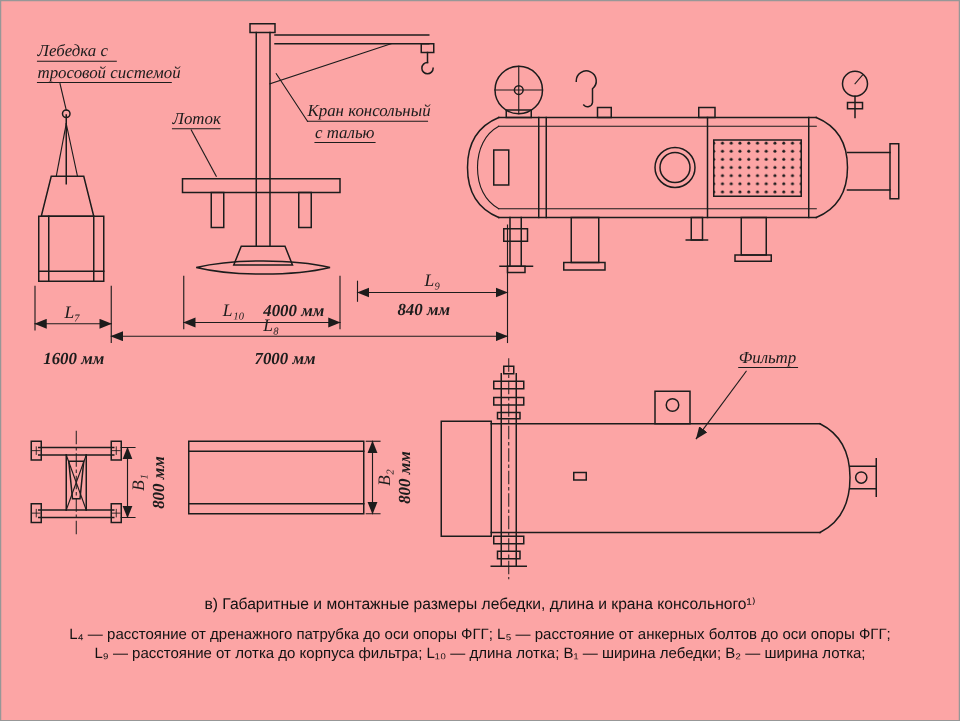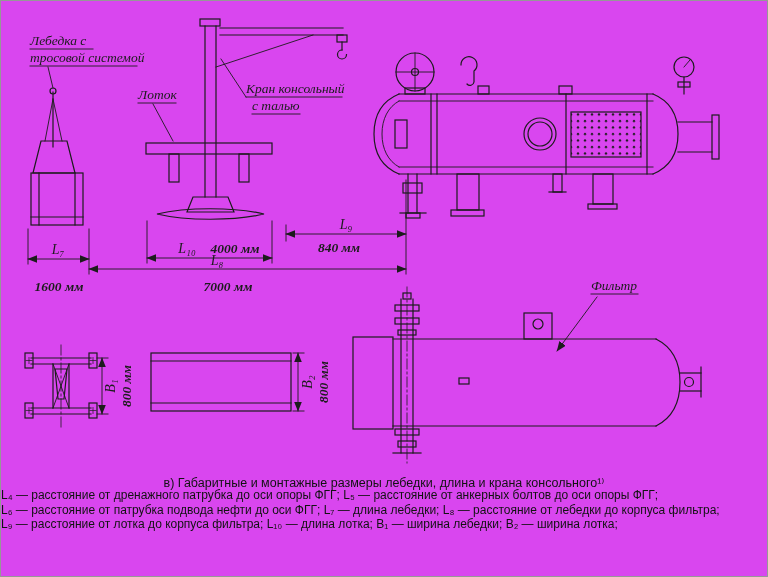--- a/index.html
+++ b/index.html
@@ -1,31 +1,31 @@
 <!DOCTYPE html>
 <html><head>
 <meta charset="utf-8">
 <style>
   * { margin:0; padding:0; box-sizing:border-box; }
   html,body { background:#ffffff; }
   body { font-family:"Liberation Sans","DejaVu Sans",sans-serif; }
-  .page { position:relative; width:768px; height:577px; background:#d946ef;
+  .page { position:relative; width:768px; height:577px; background:#fca5a5;
           border:1px solid #979797; overflow:hidden; }
   .page > svg { position:absolute; top:0; left:0; }
   .art  { fill:none; stroke:#1c1c1c; stroke-width:1.2; stroke-linecap:square; }
   .thin { stroke-width:0.9; }
   .hair { stroke-width:0.7; }
   .cl   { stroke-width:0.8; stroke-dasharray:10 3 2 3; }
   .texts { fill:#1c1c1c; stroke:none; }
   text.lbl     { font:italic 13.5px "Liberation Serif","DejaVu Serif",serif; }
   text.dim-sym { font:italic 14px "Liberation Serif","DejaVu Serif",serif; }
   text.dim-val { font:italic 700 13.5px "Liberation Serif","DejaVu Serif",serif; }
   .caption { position:absolute; top:474px; left:0; width:100%; text-align:center;
              font-size:12.5px; color:#121212; }
-  .legend  { position:absolute; top:487px; left:0; width:100%; 
+  .legend  { position:absolute; top:499px; left:0; width:100%; text-align:center;
              font-size:12px; line-height:14.6px; color:#121212; }
 </style>
 </head>
 <body>
 
 <div class="page">
 
   <svg width="768" height="468" viewBox="0 0 768 468">
     <defs>
       <marker id="arr" viewBox="0 0 10 8" refX="9.5" refY="4" markerWidth="11" markerHeight="9" orient="auto-start-reverse">
@@ -237,17 +237,16 @@
 
       <text class="dim-sym" x="311" y="381" text-anchor="middle" transform="rotate(-90 311 381)">B₂</text>
       <text class="dim-val" x="327" y="381" text-anchor="middle" transform="rotate(-90 327 381)">800 мм</text>
     </g>
   </svg>
 
   <div class="caption">в) Габаритные и монтажные размеры лебедки, длина и крана консольного¹⁾</div>
 
   <div class="legend">
     <div class="legend-line">L₄ — расстояние от дренажного патрубка до оси опоры ФГГ; L₅ — расстояние от анкерных болтов до оси опоры ФГГ;</div>
-    <div class="legend-line">L₆ — расстояние от патрубка подвода нефти до оси ФГГ; L₇ — длина лебедки; L₈ — расстояние от лебедки до корпуса фильтра;</div>
     <div class="legend-line">L₉ — расстояние от лотка до корпуса фильтра; L₁₀ — длина лотка; B₁ — ширина лебедки; B₂ — ширина лотка;</div>
   </div>
 
 </div>
 
 </body></html>

